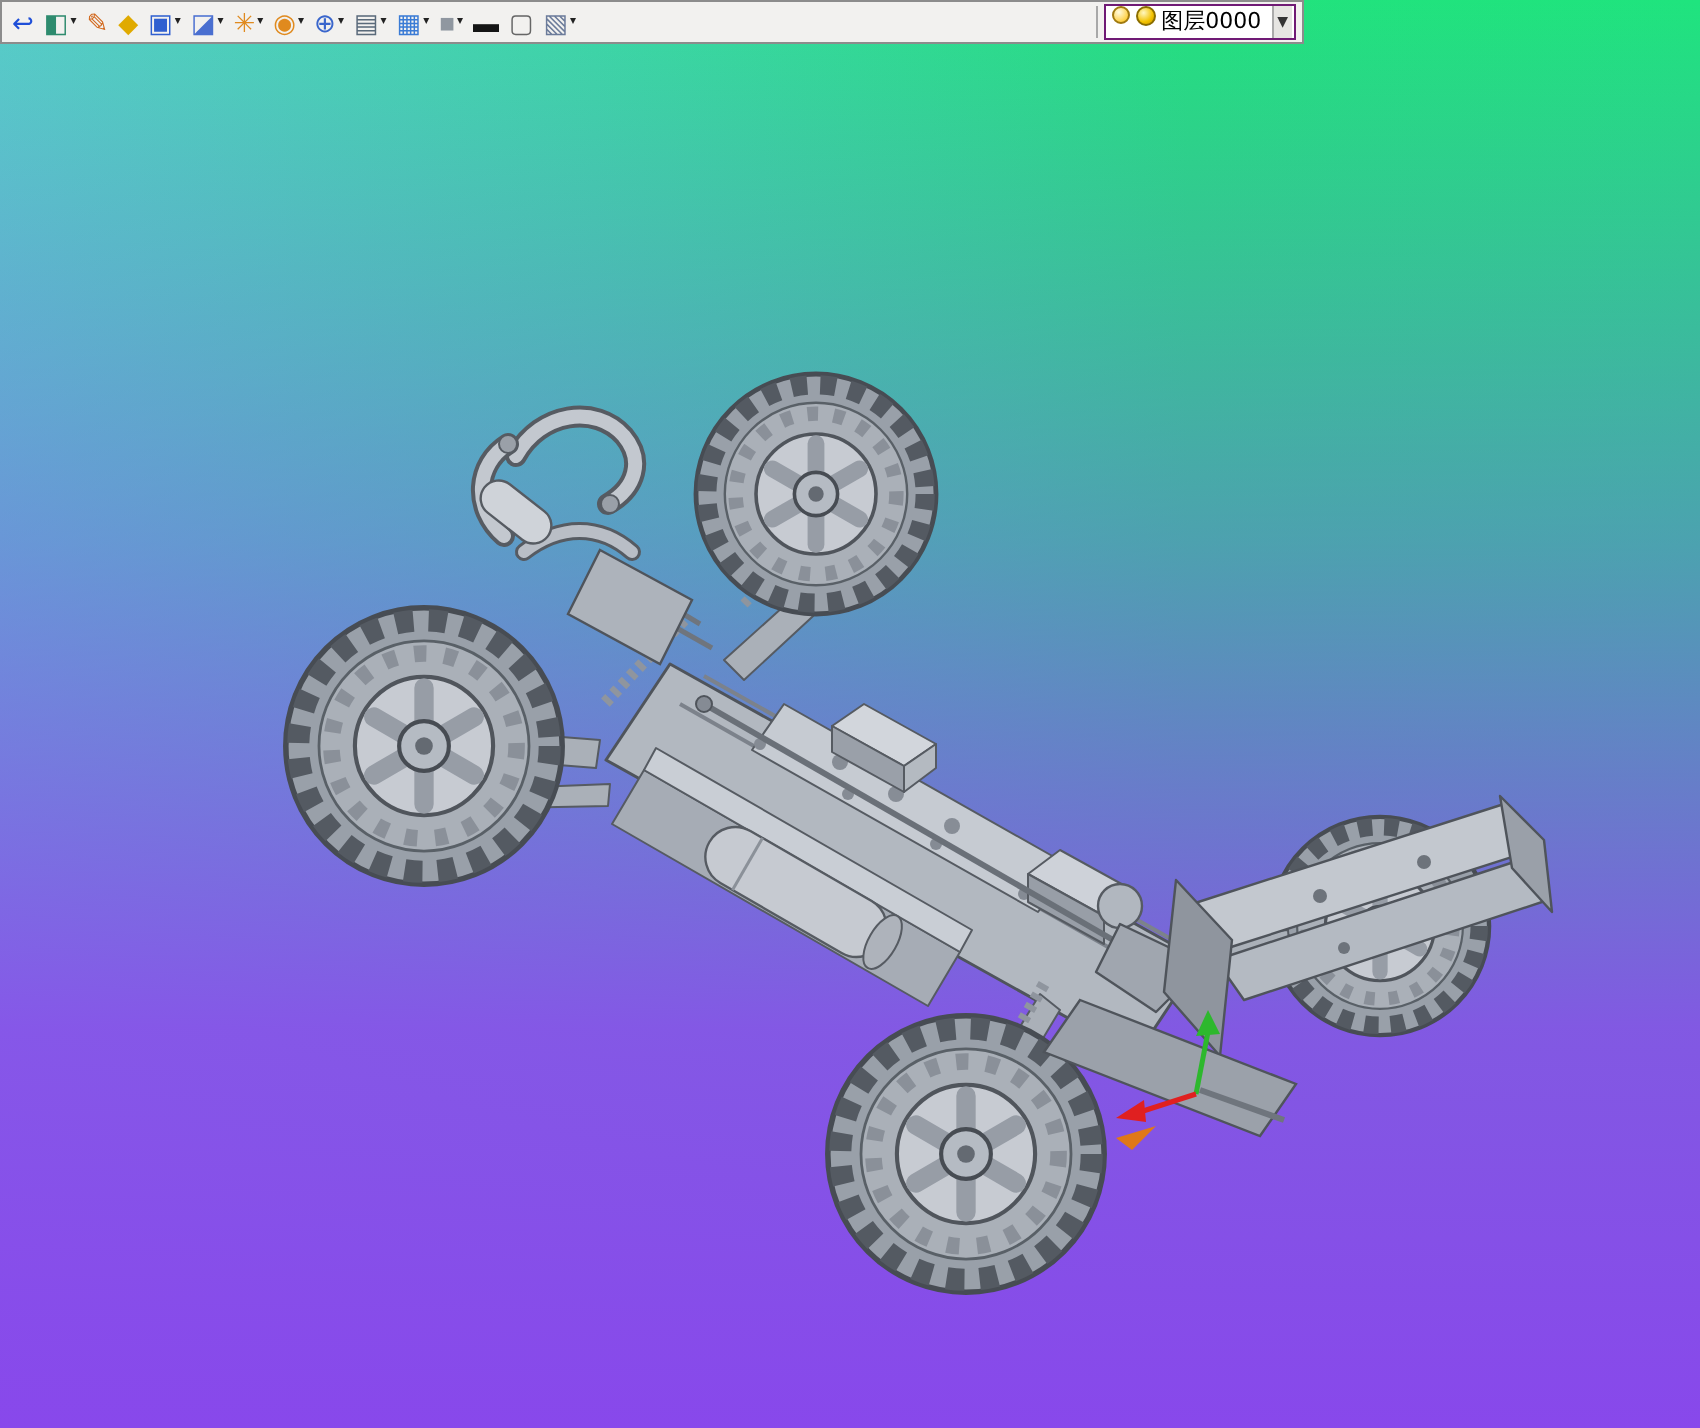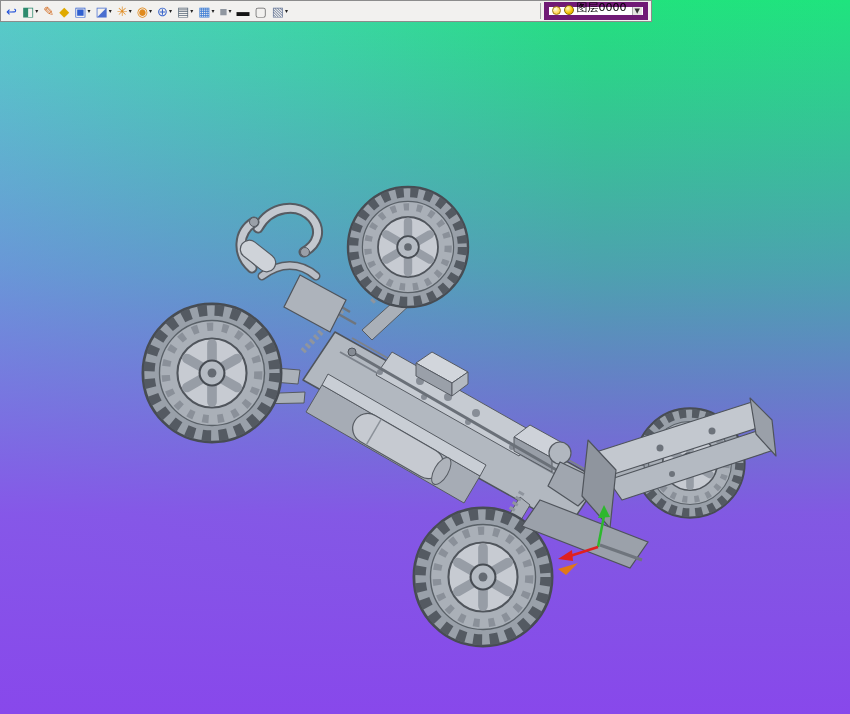--- a/index.html
+++ b/index.html
@@ -31,22 +31,22 @@
   .tb {
     border:0; background:none; padding:0 2px; margin:0;
     height:20px; display:inline-flex; align-items:center; gap:1px;
     cursor:default;
   }
   .glyph { font-size:13px; line-height:1; display:inline-block; }
   .dd { font-size:6px; line-height:1; color:#222; }
   .sep { width:1px; height:16px; background:#a8a8a8; margin:0 3px; flex:none; }
   .right-group { margin-left:auto; display:flex; align-items:center; }
   .layer-combo {
-    display:flex; align-items:flex-end; gap:3px;
-    background:#ffffff; border:5px solid #701a75;
+    display:flex; align-items:flex-start; gap:3px;
+    background:#ffffff; border:1px solid #701a75;
     height:18px; padding:0 1px 0 3px;
   }
   .bulb {
     width:9px; height:9px; border-radius:50%; flex:none;
     background:radial-gradient(circle at 35% 30%, #fffbe0, #ffd24a 70%, #e0a800);
     border:1px solid #a07a10;
   }
   .sphere {
     width:10px; height:10px; border-radius:50%; flex:none;
     background:radial-gradient(circle at 35% 30%, #fff7c0, #f2c200 60%, #c79600);

